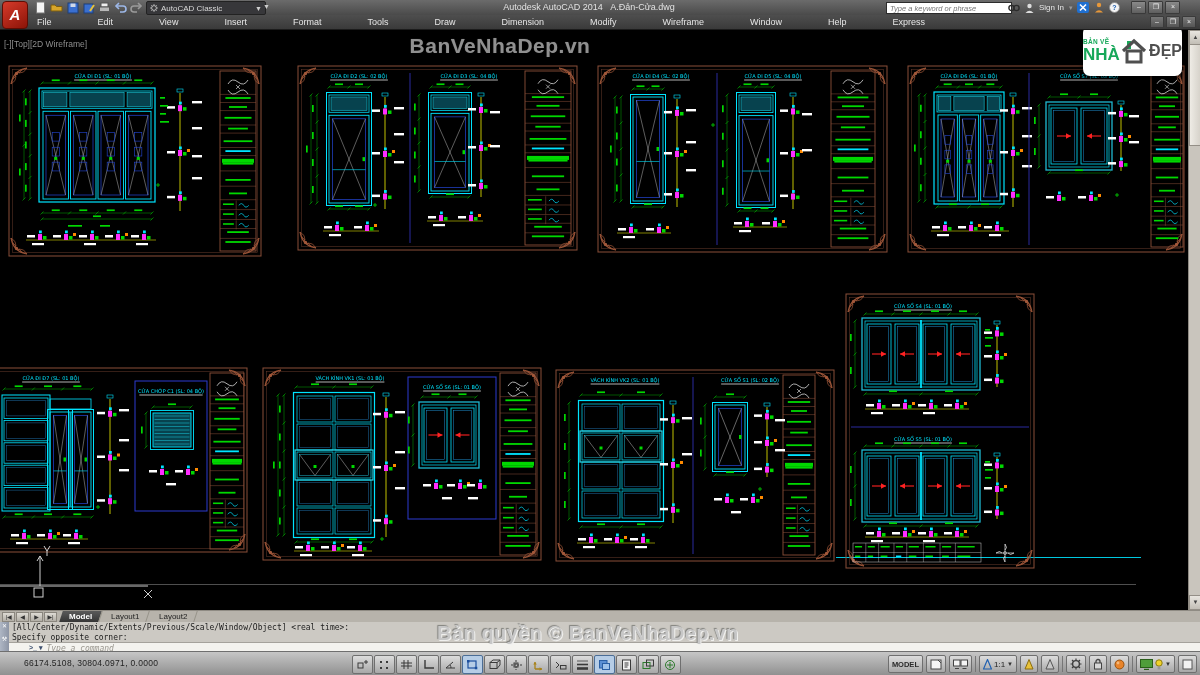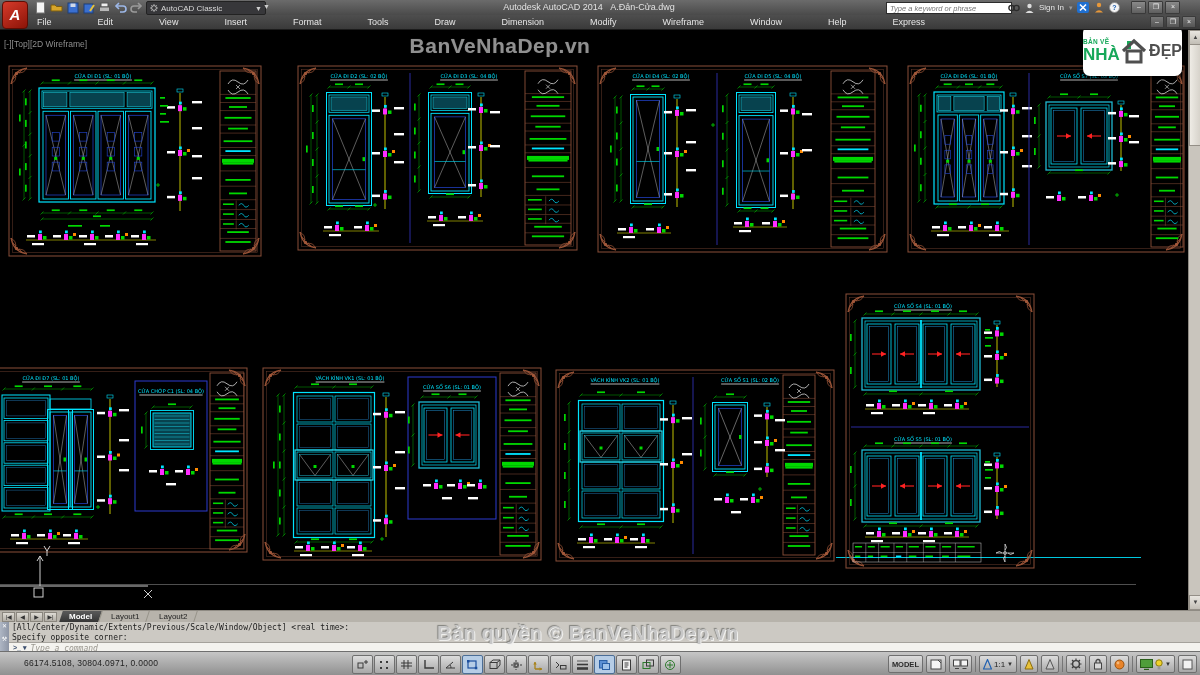--- a/index.html
+++ b/index.html
@@ -64,21 +64,21 @@
   #tabs-list .tab{padding:0 8px;line-height:11px;border-right:1px solid #979389;transform:skewX(-18deg);margin-right:2px;}
   #tabs-list .tab>i{display:inline-block;transform:skewX(18deg);font-style:normal;}
   #tabs-list .tab.active{background:linear-gradient(#5a5a5a,#353535);color:#fff;font-style:italic;font-weight:bold;}
   
   #cmdpanel{position:absolute;left:0;top:621px;width:1200px;height:30px;background:#ccc9c3;border-top:1px solid #8a8a8a;z-index:55;}
   #cmdgrip{position:absolute;left:0;top:0;width:9px;height:30px;background:linear-gradient(90deg,#aeb6c4,#8d95a5);
            color:#fff;font-size:6px;text-align:center;}
   #cmdhist{position:absolute;left:12px;top:1px;right:0;height:26px;color:#1c1c1c;
            font-family:"DejaVu Sans Mono",monospace;font-size:8px;line-height:9.5px;white-space:pre;}
   #cmdinput{position:absolute;left:9px;right:0;top:20px;height:10px;background:#f4f3ef;border-top:1px solid #a5a29c;
-            display:flex;align-items:center;gap:4px;padding-left:4px;}
+            display:flex;align-items:center;gap:4px;padding-left:20px;}
   #cmdinput .picon{font-size:7px;color:#3c4f6e;font-weight:bold;}
   #cmdinput .ph{font-size:8px;font-style:italic;color:#9a978f;font-family:"DejaVu Sans Mono",monospace;}
   #wm-bottom{position:absolute;left:437px;top:622px;font-size:20px;font-weight:bold;color:#c7c7c7;z-index:70;
              text-shadow:1px 1px 0 #f0f0ee,-1px -1px 1px #82827e;letter-spacing:0.3px;pointer-events:none;}
   
   #statusbar{position:absolute;left:0;top:651px;width:1200px;height:24px;
              background:linear-gradient(#c6c6c6,#8e8e8e);border-top:1px solid #6f6f6f;z-index:60;}
   #coords{position:absolute;left:24px;top:0;line-height:23px;font-size:8.5px;color:#1f1f1f;letter-spacing:0.3px;}
   #toggles{position:absolute;left:352px;top:3px;display:flex;gap:1px;}
   .tog{width:19px;height:17px;background:linear-gradient(#dcdcdc,#a8a8a8);border:1px solid #6f6f6f;border-radius:2px;

